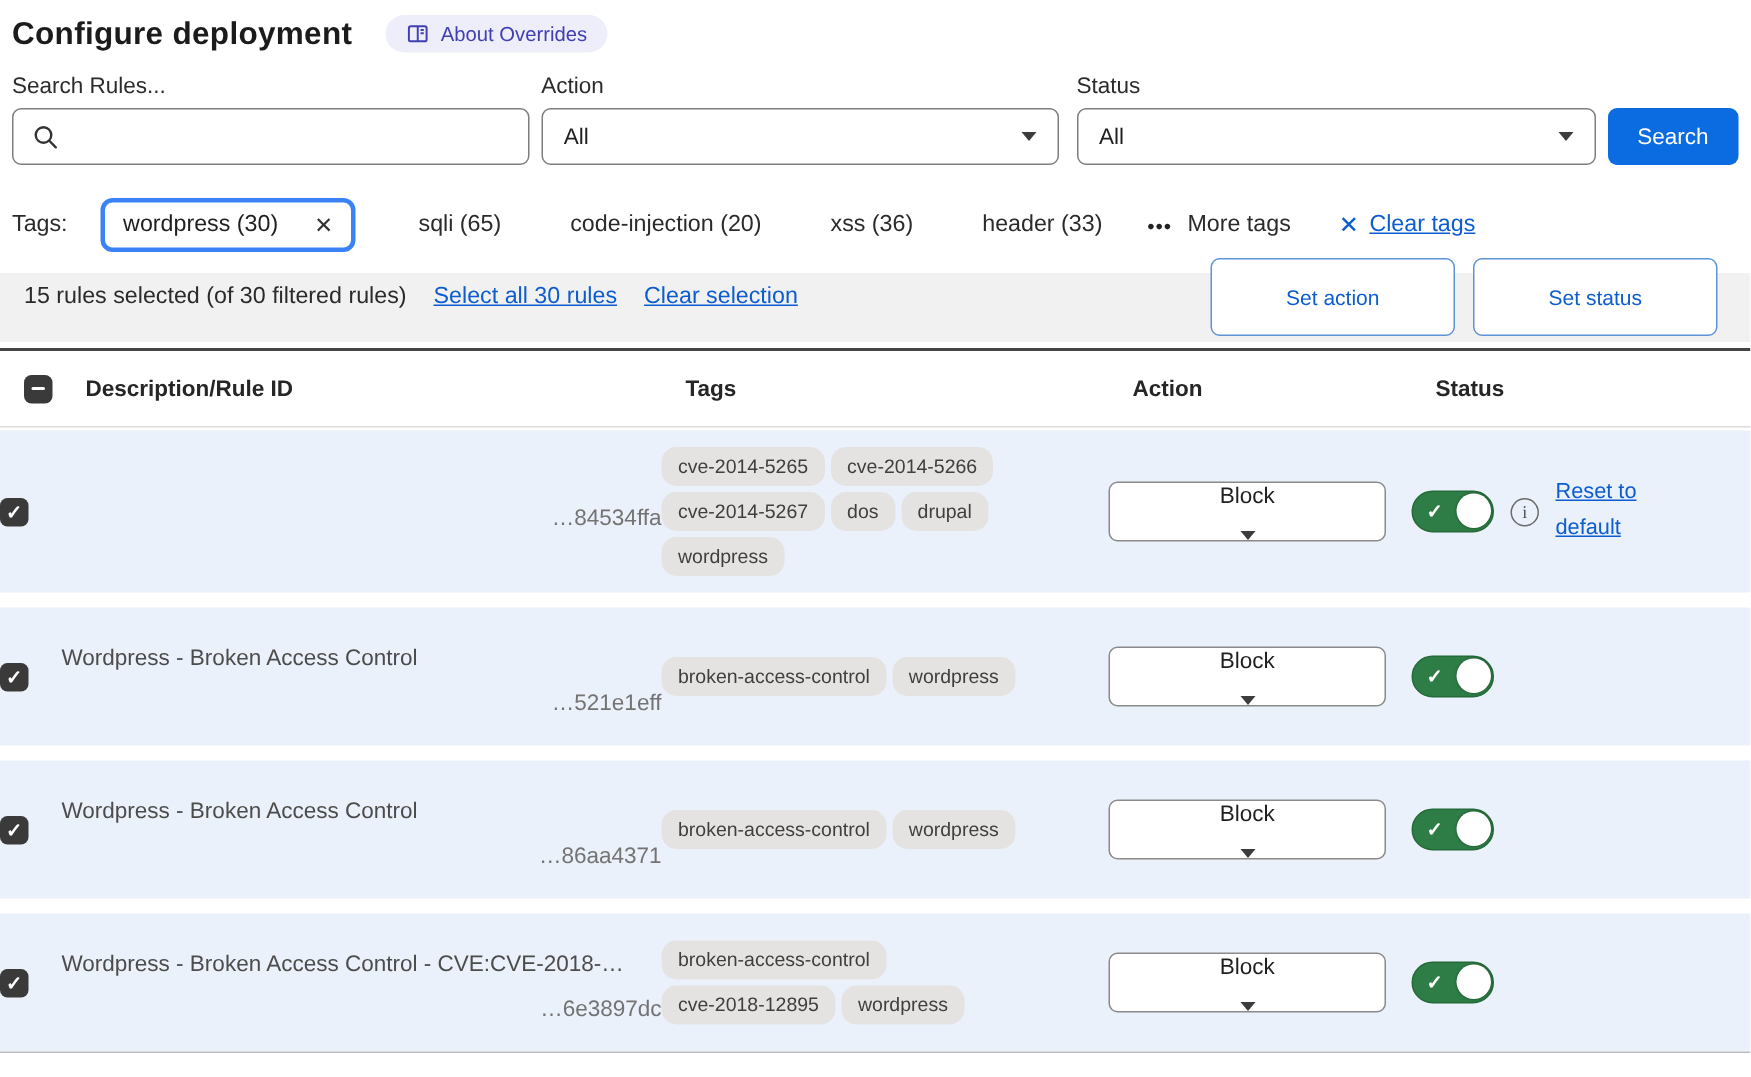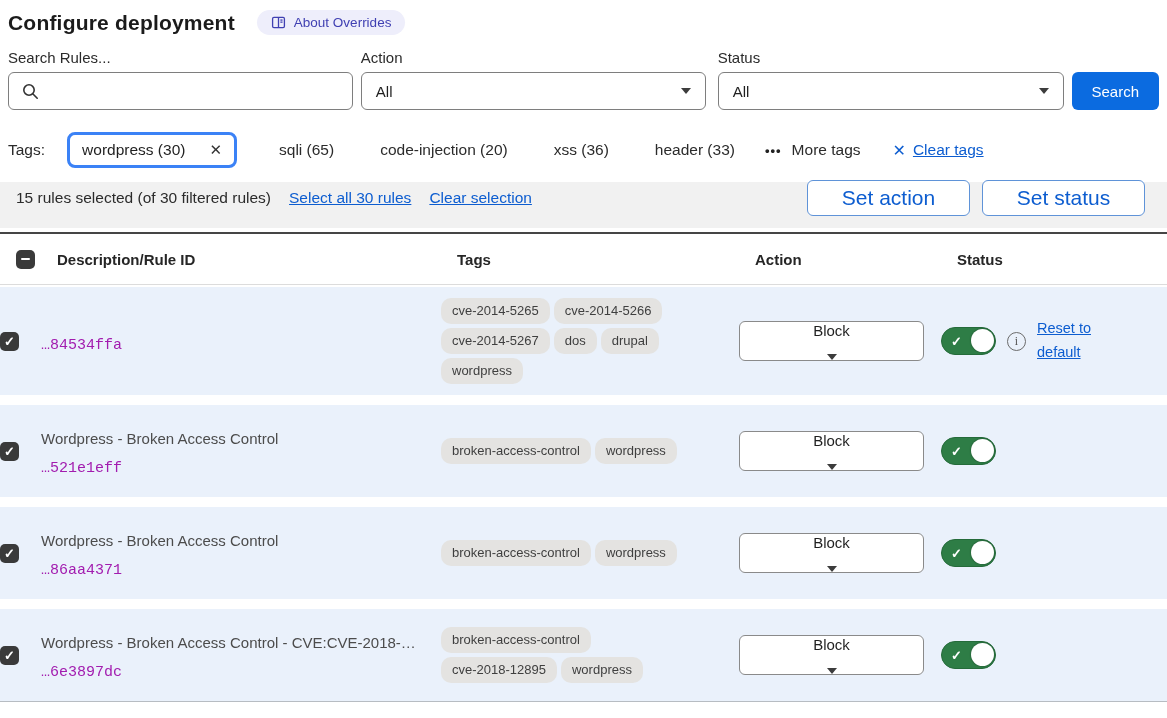--- a/index.html
+++ b/index.html
@@ -44,39 +44,39 @@
   .clear-tags { display:inline-flex; align-items:center; gap:7px; color:var(--link); cursor:pointer; }
   .clear-tags .x { font-size:16px; }
   .clear-tags .lbl { text-decoration:underline; }
 
   
   .selection-bar { margin-top:14px; height:46px; background:var(--barBg); display:flex;
     align-items:center; padding:0 22px 15px 16px; font-size:15.5px; }
   .sel-summary { color:#2b2b2b; margin-right:18px; }
   .sel-link { color:var(--link); text-decoration:underline; margin-right:18px; cursor:pointer; }
   .spacer { flex:1; }
-  .outline-btn { width:163px; height:36px; background:#fff; border:1px solid #5f93d8;
-    color:var(--link); border-radius:6px; font-size:21px; font-family:inherit; cursor:pointer; }
+  .outline-btn { width:163px; height:52px; background:#fff; border:1px solid #5f93d8;
+    color:var(--link); border-radius:6px; font-size:14px; font-family:inherit; cursor:pointer; }
   .outline-btn + .outline-btn { margin-left:12px; }
 
   
   .table { margin-top:4px; border-top:2px solid #454545; }
   .grid-cols { display:grid; grid-template-columns:41px 400px 298px 202px 1fr; align-items:center;
     padding-left:16px; }
   .thead { height:51px; background:#fff; border-bottom:1px solid #dcdcdc; font-weight:bold;
     font-size:15px; color:#262626; margin-bottom:2px; }
   .checkbox { width:19px; height:19px; background:#3a3a3a; border-radius:5px; display:flex;
     align-items:center; justify-content:center; cursor:pointer; }
   .checkbox .glyph { color:#fff; font-size:13px; font-weight:bold; line-height:1; }
   .minus-bar { width:9px; height:2.5px; background:#fff; border-radius:2px; }
 
   .row { background:var(--rowbg); min-height:92px; padding:11px 0; margin-bottom:10px; }
   .row:last-child { margin-bottom:0; }
   .desc-title { font-size:15px; color:#4c4c4c; line-height:26px; padding-right:18px; }
-  .desc-id { font-family:Liberation Mono, monospace; font-size:15px; color:#a21caf; margin-top:8px; }
+  .desc-id { font-family:Liberation Sans, sans-serif; font-size:15px; color:#737373; margin-top:8px;text-align:right; }
   .cell-tags { width:265px; display:flex; flex-wrap:wrap; gap:4px; align-content:center; }
   .pill { background:var(--pillBg); color:#3f3f3f; border-radius:10px; padding:4px 11px;
     font-size:13px; line-height:18px; white-space:nowrap; }
   .row-select { width:185px; height:40px; border:1px solid #8a8a8a; border-radius:6px; background:#fff;
     display:flex; align-items:center; justify-content:space-between; padding:0 13px; font-size:15px;
     color:#1f1f1f; cursor:pointer;flex-direction:column; }
   .cell-status { display:flex; align-items:center; gap:11px; padding-right:10px; }
   .toggle { position:relative; width:55px; height:28px; border-radius:14.5px; background:var(--green);
     border:1.5px solid var(--greenBorder); cursor:pointer; flex-shrink:0; }
   .toggle .tick { position:absolute; left:9px; top:50%; transform:translateY(-50%); color:#fff;

